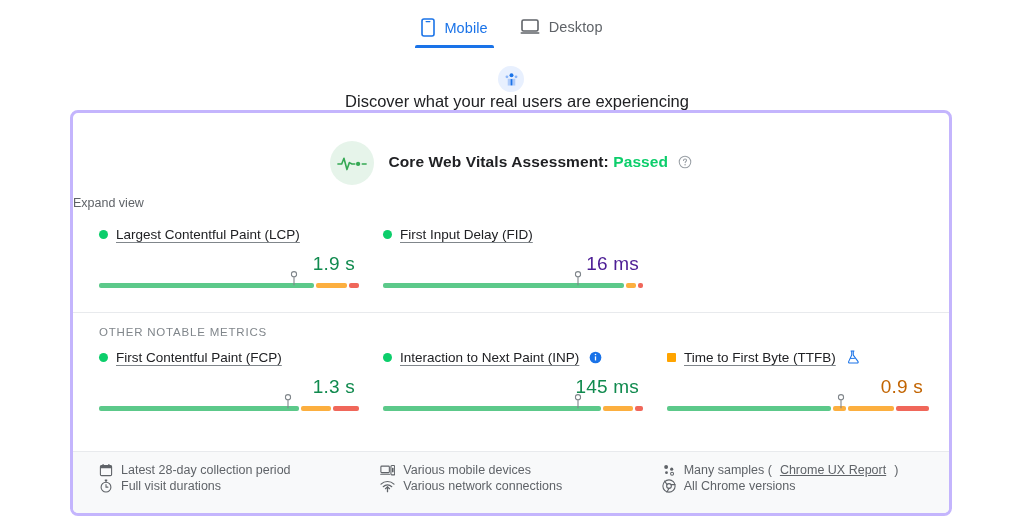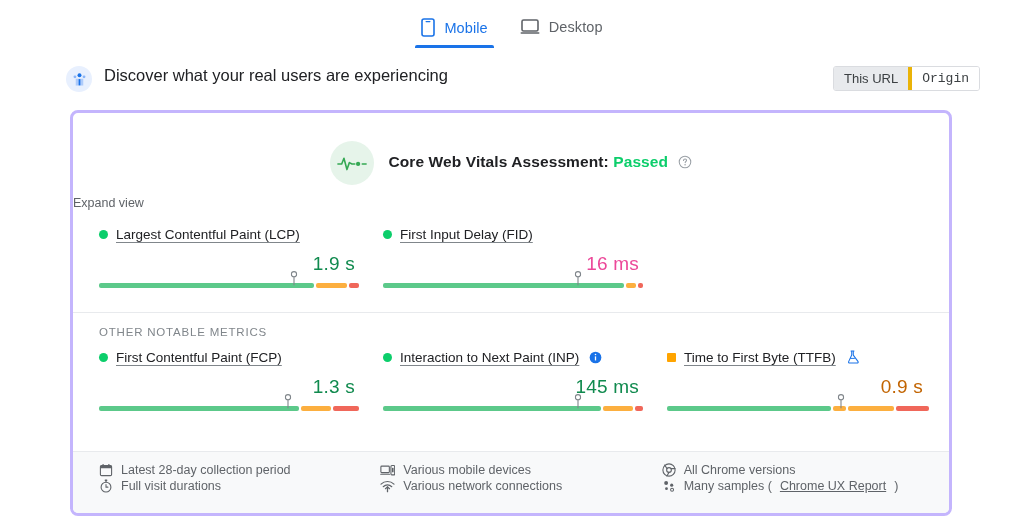--- a/index.html
+++ b/index.html
@@ -27,23 +27,24 @@
   }
   .tab.active { color: #1a73e8; }
   .tab.active::after {
     content: ""; position: absolute; left: 0; right: 0; bottom: 0;
     height: 3px; background: #1a73e8; border-radius: 2px 2px 0 0;
   }
   .tab svg { display: block; }
 
   
   .section-head {
-    display: flex; align-items: flex-start;
-    margin: 18px 0 0 0; padding: 0 44px 0 66px;
+    display: flex; align-items: center;
+    margin: 18px 0 0 0; padding: 0 56px 0 66px;
     height: 34px;
+    flex-direction: column;
   }
   .avatar-icon {
     width: 26px; height: 26px; border-radius: 50%;
     background: #e8f0fe; display: flex; align-items: center; justify-content: center;
     flex: none; margin-right: 12px;
   }
   .section-title { font-size: 16.5px; color: #202124; font-weight: 400; }
   .spacer { flex: 1 1 auto; }
 
   .toggle-group {
@@ -225,21 +226,21 @@
                 <circle cx="3.5" cy="3.2" r="2.6" stroke="#80868b" stroke-width="1.1" fill="#fff"></circle>
                 <path d="M3.5 5.9v8.4" stroke="#80868b" stroke-width="1.1"></path>
               </svg></span>
           </div>
         </div>
         <div class="metric">
           <div class="metric-label-row">
             <span class="dot" style="background:#0cce6b"></span>
             <span class="metric-name">First Input Delay (FID)</span>
           </div>
-          <div class="metric-value" style="color:#ec4899">16 ms</div>
+          <div class="metric-value" style="color:#4c1d95">16 ms</div>
           <div class="bar-wrap">
             <div class="bar">
               <span class="seg green" style="flex:0 0 94%"></span>
               <span class="seg orange" style="flex:0 0 4%"></span>
               <span class="seg red" style="flex:0 0 2%"></span>
             </div>
             <span class="marker" style="left:76%"><svg width="7" height="15" viewBox="0 0 7 15">
                 <circle cx="3.5" cy="3.2" r="2.6" stroke="#80868b" stroke-width="1.1" fill="#fff"></circle>
                 <path d="M3.5 5.9v8.4" stroke="#80868b" stroke-width="1.1"></path>
               </svg></span>
@@ -366,37 +367,37 @@
                 <path d="M8 7.4v5.2" stroke="#5f6368" stroke-width="1.4" stroke-linecap="round"></path>
                 <path d="M5.8 9.4L8 7.4l2.2 2" stroke="#5f6368" stroke-width="1.3" fill="none" stroke-linecap="round" stroke-linejoin="round"></path>
               </svg>
             </span>
             <span>Various network connections</span>
           </div>
         </div>
         <div class="foot-col">
           <div class="foot-item">
             <span style="display: flex;">
-              <svg width="14" height="14" viewBox="0 0 16 16">
-                <circle cx="8" cy="8" r="7" stroke="#5f6368" stroke-width="1.25" fill="none"></circle>
-                <circle cx="8" cy="8" r="2.7" stroke="#5f6368" stroke-width="1.25" fill="none"></circle>
-                <path d="M10.3 6.4H15M8 10.7l-2.4 4.1M5.7 6.4L3.1 2.3" stroke="#5f6368" stroke-width="1.2" stroke-linecap="round"></path>
-              </svg>
-            </span>
-            <span>All Chrome versions</span>
-          </div>
-          <div class="foot-item">
-            <span style="display: flex;">
               <svg width="14" height="13" viewBox="0 0 15 14">
                 <circle cx="4.4" cy="3.2" r="2.1" fill="#5f6368"></circle>
                 <circle cx="10.4" cy="5.6" r="1.7" fill="#5f6368"></circle>
                 <circle cx="4.8" cy="9.4" r="1.5" fill="#5f6368"></circle>
                 <circle cx="10.8" cy="10.6" r="1.6" stroke="#5f6368" stroke-width="1.1" fill="none"></circle>
               </svg>
             </span>
             <span>Many samples (</span>
             <span class="foot-link">Chrome UX Report</span>
             <span>)</span>
           </div>
+          <div class="foot-item">
+            <span style="display: flex;">
+              <svg width="14" height="14" viewBox="0 0 16 16">
+                <circle cx="8" cy="8" r="7" stroke="#5f6368" stroke-width="1.25" fill="none"></circle>
+                <circle cx="8" cy="8" r="2.7" stroke="#5f6368" stroke-width="1.25" fill="none"></circle>
+                <path d="M10.3 6.4H15M8 10.7l-2.4 4.1M5.7 6.4L3.1 2.3" stroke="#5f6368" stroke-width="1.2" stroke-linecap="round"></path>
+              </svg>
+            </span>
+            <span>All Chrome versions</span>
+          </div>
         </div>
       </div>
   </div>
 </div>
 
 </body></html>

